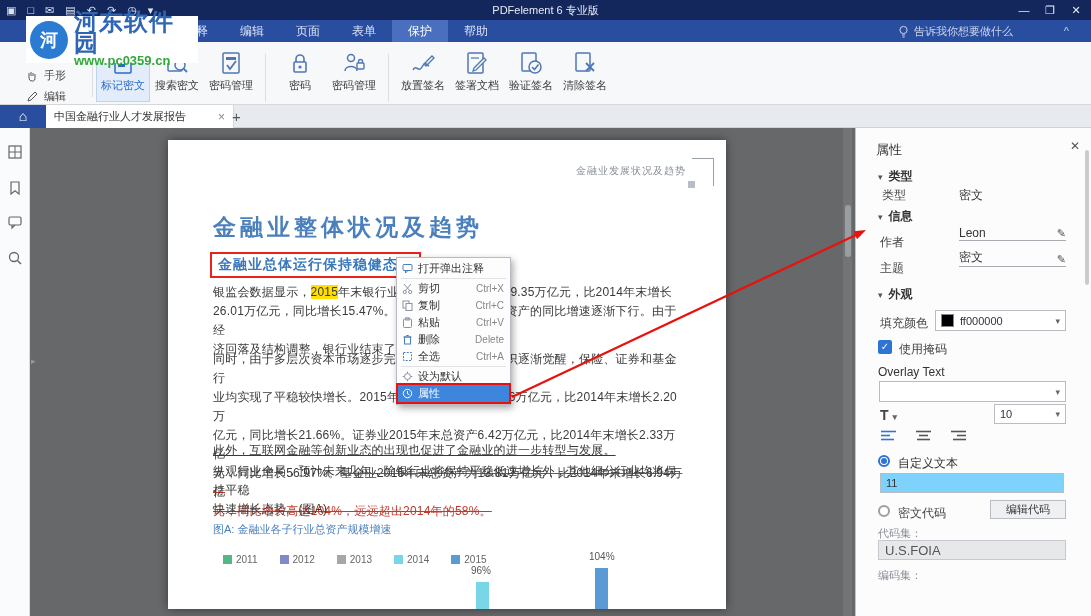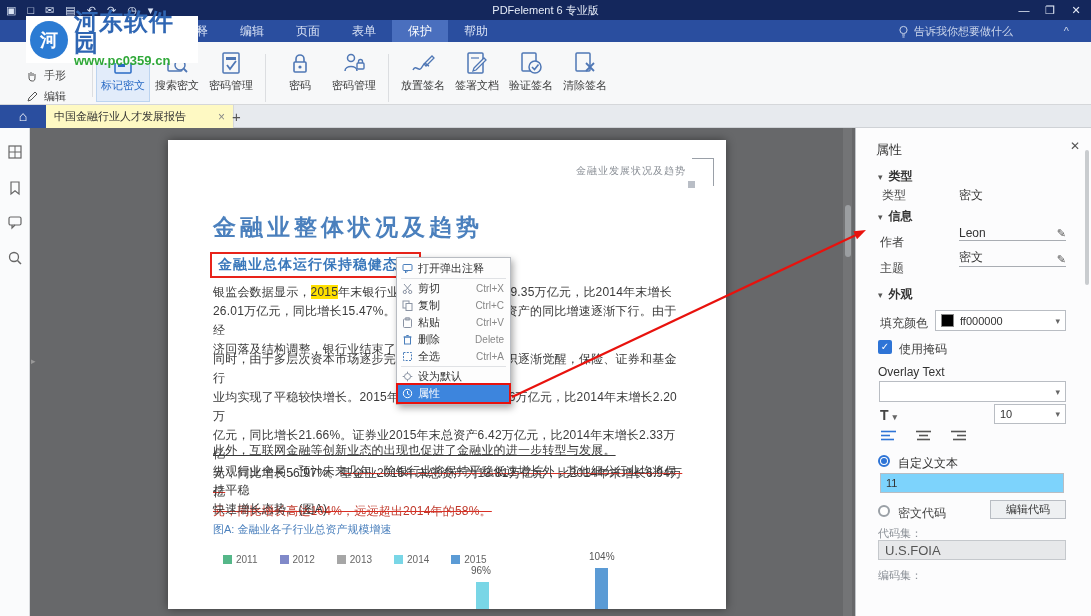--- a/index.html
+++ b/index.html
@@ -37,21 +37,21 @@
   .tool-btn .lbl { font-size:11px; color:#3c3c3c; white-space:nowrap; }
   .tool-btn.active { background:#e2ecfa; border:1px solid #bcd4f0; }
   .tool-btn.active .lbl { color:#2a6bc5; }
   .group-sep { width:1px; height:48px; background:#dcdee1; margin:4px 7px 0 7px; }
 
   
   .tabbar { position:absolute; left:0; top:105px; width:100%; height:23px; background:#e7eaee;
             border-bottom:1px solid #cfd2d6; }
   .home-btn { position:absolute; left:0; top:0; width:46px; height:23px; background:#2a4e9f;
               color:#fff; text-align:center; line-height:22px; font-size:14px; }
-  .doc-tab { position:absolute; left:46px; top:0; width:188px; height:23px; background:#fef9c3;
+  .doc-tab { position:absolute; left:46px; top:0; width:188px; height:23px; background:#ffffff;
              border-right:1px solid #d5d7da; display:flex; align-items:center; padding:0 8px;
              font-size:11px; color:#333; }
   .doc-tab .close { margin-left:auto; color:#888; font-size:12px; }
   .new-tab { position:absolute; left:232px; top:0; line-height:23px; font-size:15px; color:#555; }
 
   
   .left-rail { position:absolute; left:0; top:128px; bottom:0; width:30px; background:#fafbfc;
                border-right:1px solid #d9dbde; }
   .rail-icon { position:absolute; left:7px; }
   .rail-expand { position:absolute; left:31px; top:356px; color:#999; font-size:9px; }

